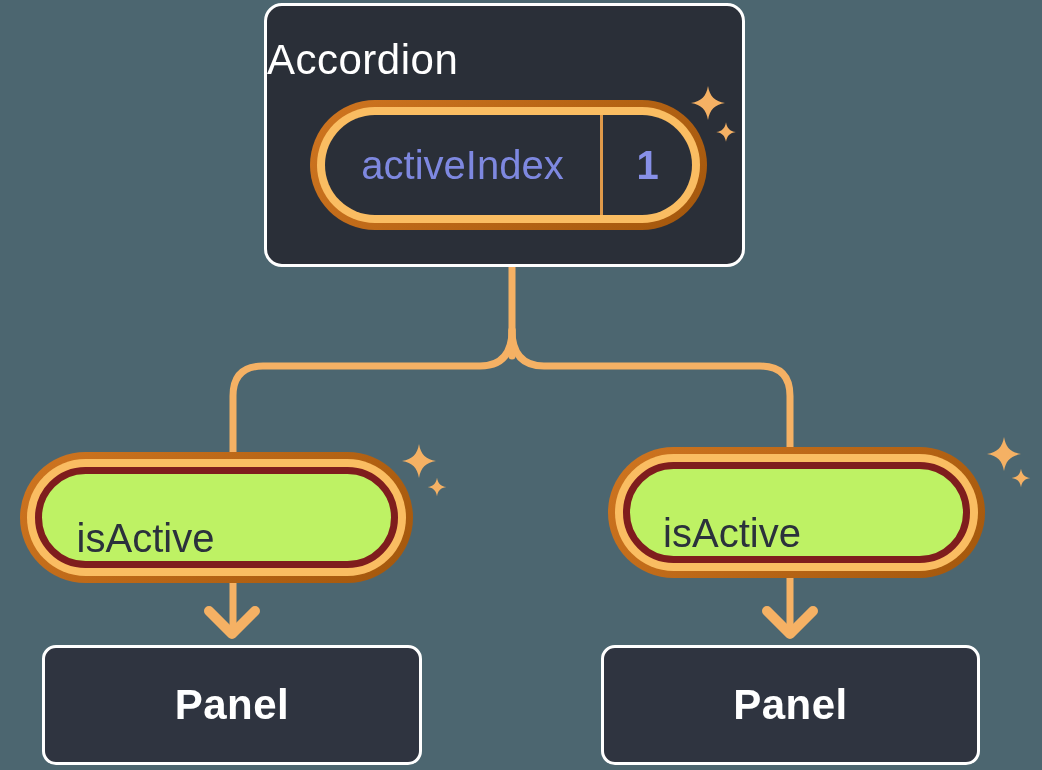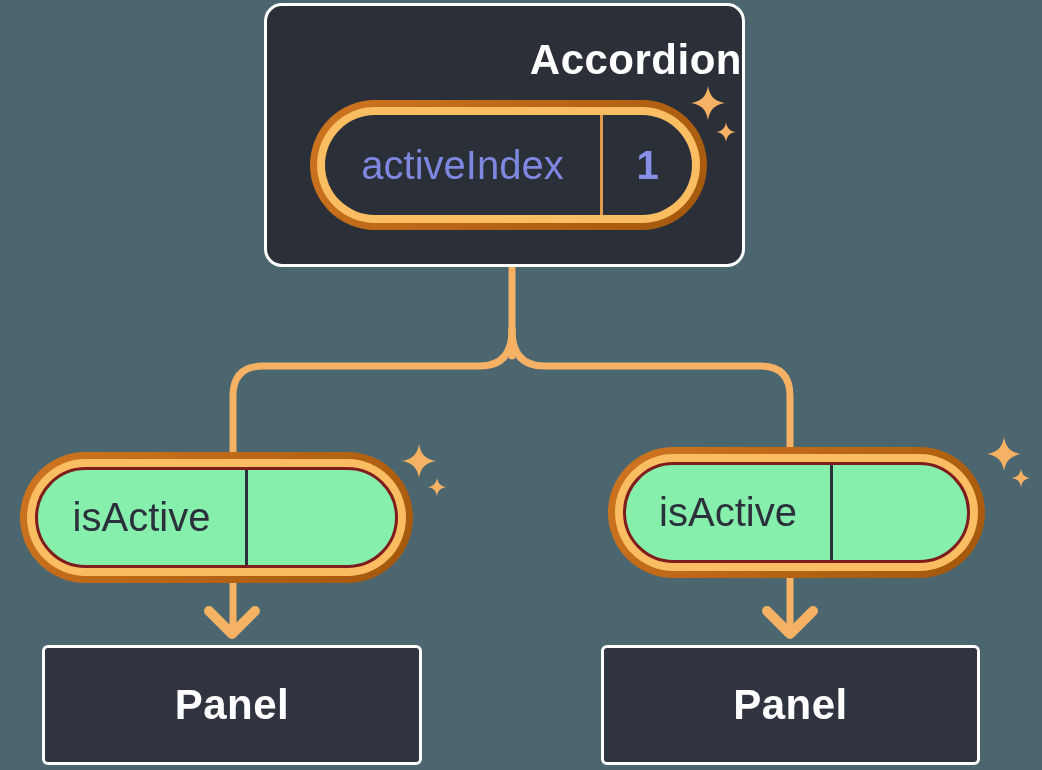--- a/index.html
+++ b/index.html
@@ -9,40 +9,40 @@
   }
   .layer{position:absolute;left:0;top:0;width:1042px;height:770px;pointer-events:none;}
 
   
   .dark-box{
     position:absolute;box-sizing:border-box;border:3px solid #FFFFFF;
     border-radius:18px;background:#2A2F38;
   }
   .accordion-box{left:264px;top:3px;width:481px;height:264px;}
   .box-title{
-    position:absolute;left:0;top:31px;width:100%;text-align:right;
-    color:#FFFFFF;font-size:42px;font-weight:700;line-height:46px;letter-spacing:.5px;
+    position:absolute;left:0;top:31px;width:100%;text-align:left;
+    color:#FFFFFF;font-size:42px;font-weight:400;line-height:46px;letter-spacing:.5px;
   }
   .panel-box{
-    top:645px;height:120px;border-radius:6px;background:#2F3440;
+    top:645px;height:120px;border-radius:14px;background:#2F3440;
     display:flex;align-items:center;justify-content:center;
     color:#FFFFFF;font-size:42px;font-weight:600;letter-spacing:.5px;
   }
   .panel-left{left:42px;width:380px;}
   .panel-right{left:601px;width:379px;}
 
   
   .pill{position:absolute;box-sizing:border-box;border-radius:999px;
         background:linear-gradient(135deg,#CF7520,#A3570C);padding:7px;}
   .pill-amber{box-sizing:border-box;width:100%;height:100%;border-radius:999px;
         background:#FABD62;padding:8px;}
   .pill-core{box-sizing:border-box;width:100%;height:100%;border-radius:999px;
-        display:flex;align-items:stretch;overflow:hidden;}
+        display:flex;align-items:stretch;overflow:hidden;justify-content:flex-end;}
   .core-dark{background:#2A2F38;}
-  .core-purple{background:#86efac;border:3px solid #7f1d1d;}
+  .core-purple{background:#bef264;border:7px solid #7f1d1d;flex-direction:column;}
   .cell{display:flex;align-items:center;justify-content:center;font-size:40px;}
   .divider{width:3px;align-self:stretch;}
   .divider-amber{background:#E09A4A;}
   .divider-dark{background:#2B313C;}
 
   .state-pill{left:310px;top:100px;width:397px;height:130px;}
   .state-name{color:#7E88E0;}
   .state-value{color:#8790E8;font-weight:700;}
 
   .prop-pill-left{left:20px;top:452px;width:393px;height:131px;}

